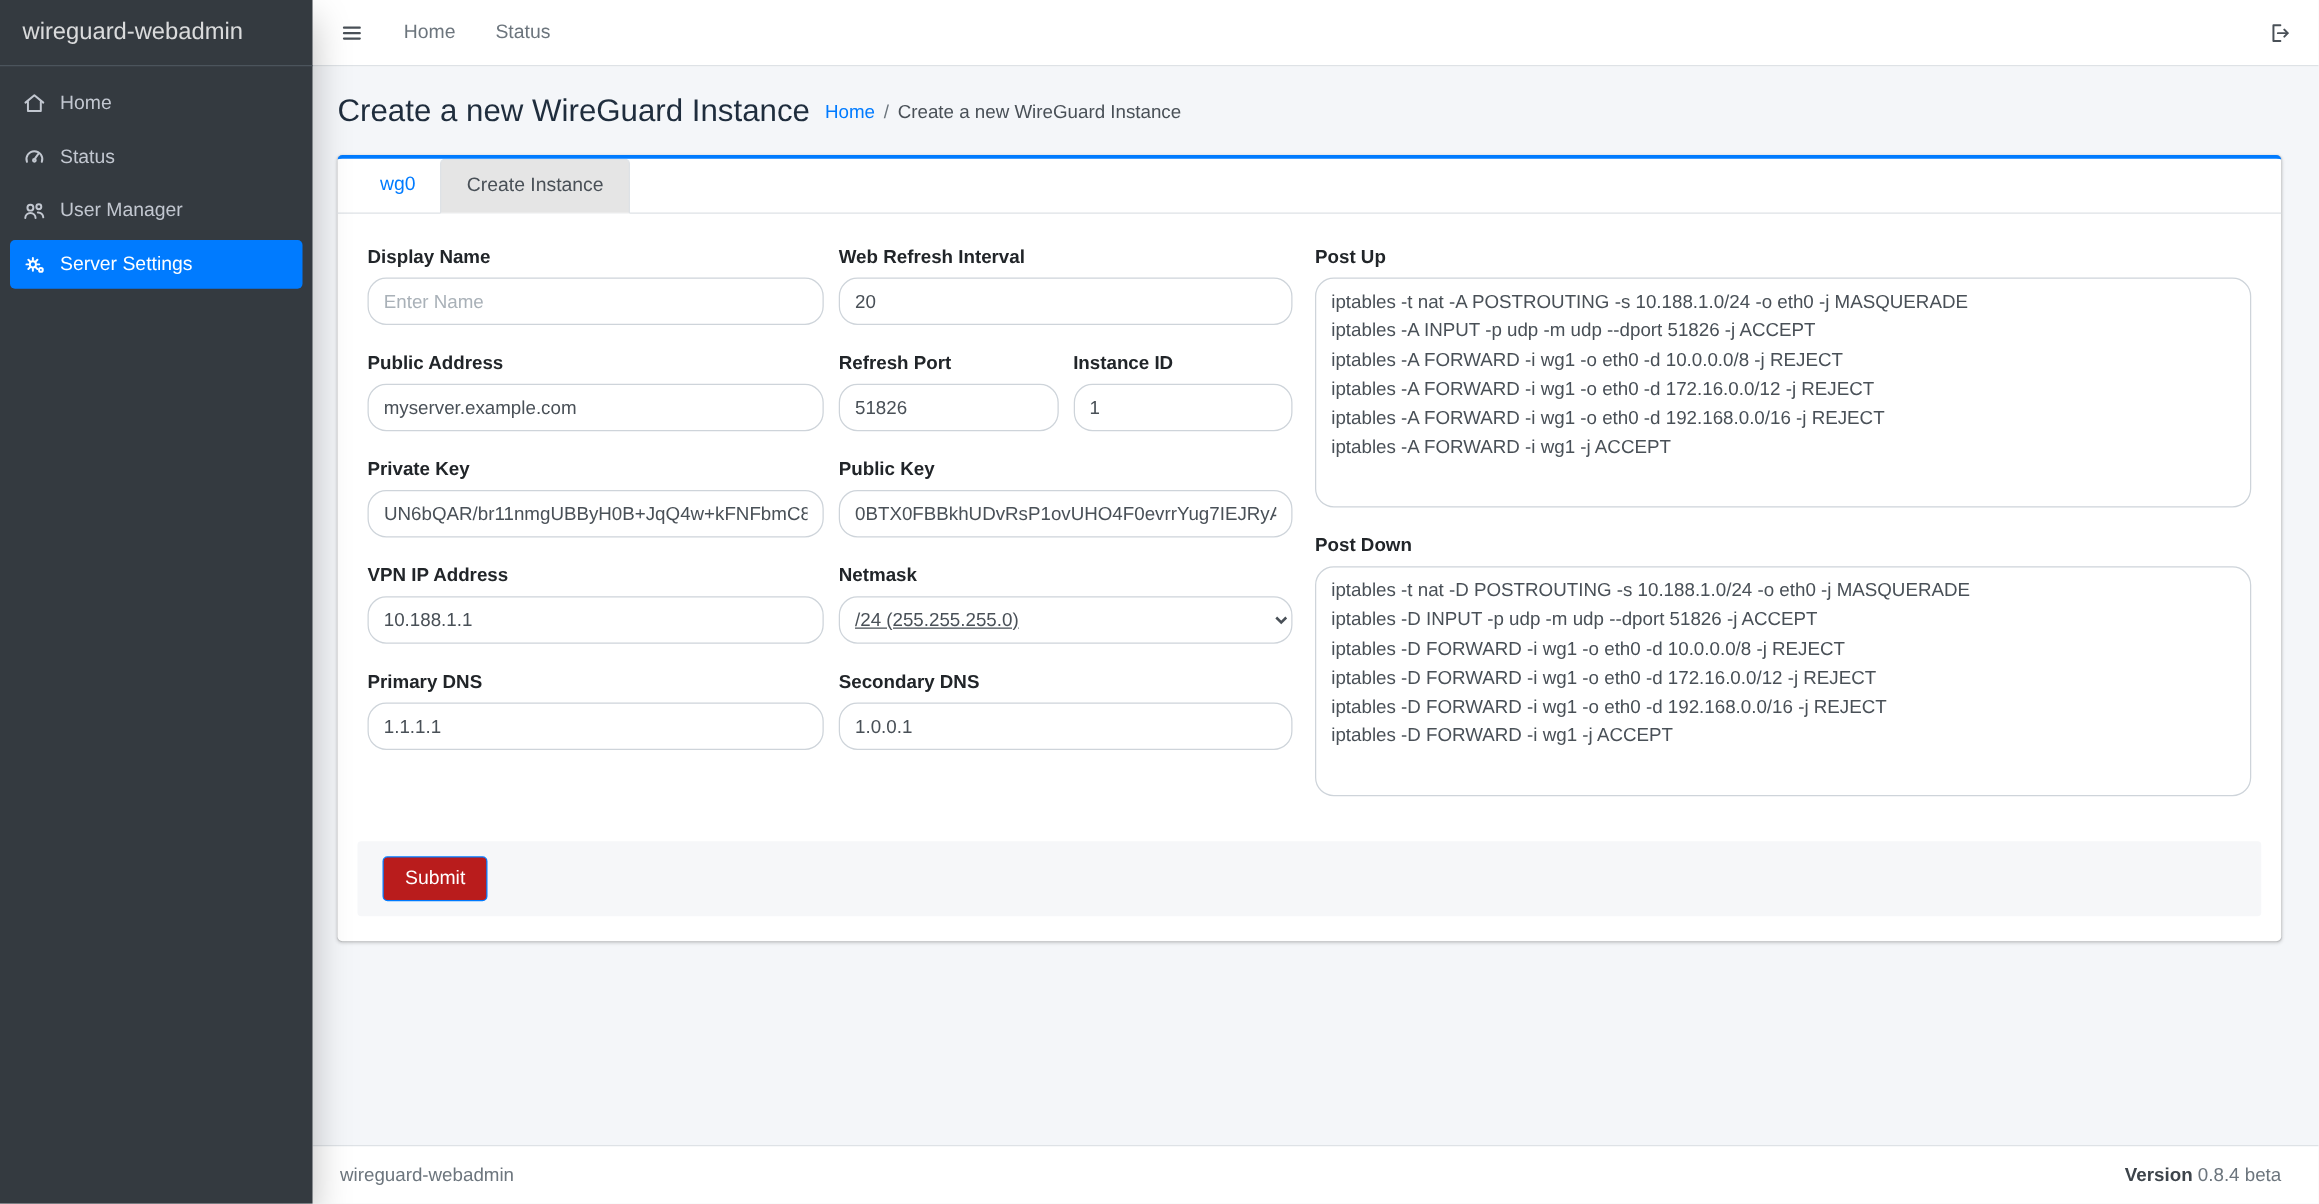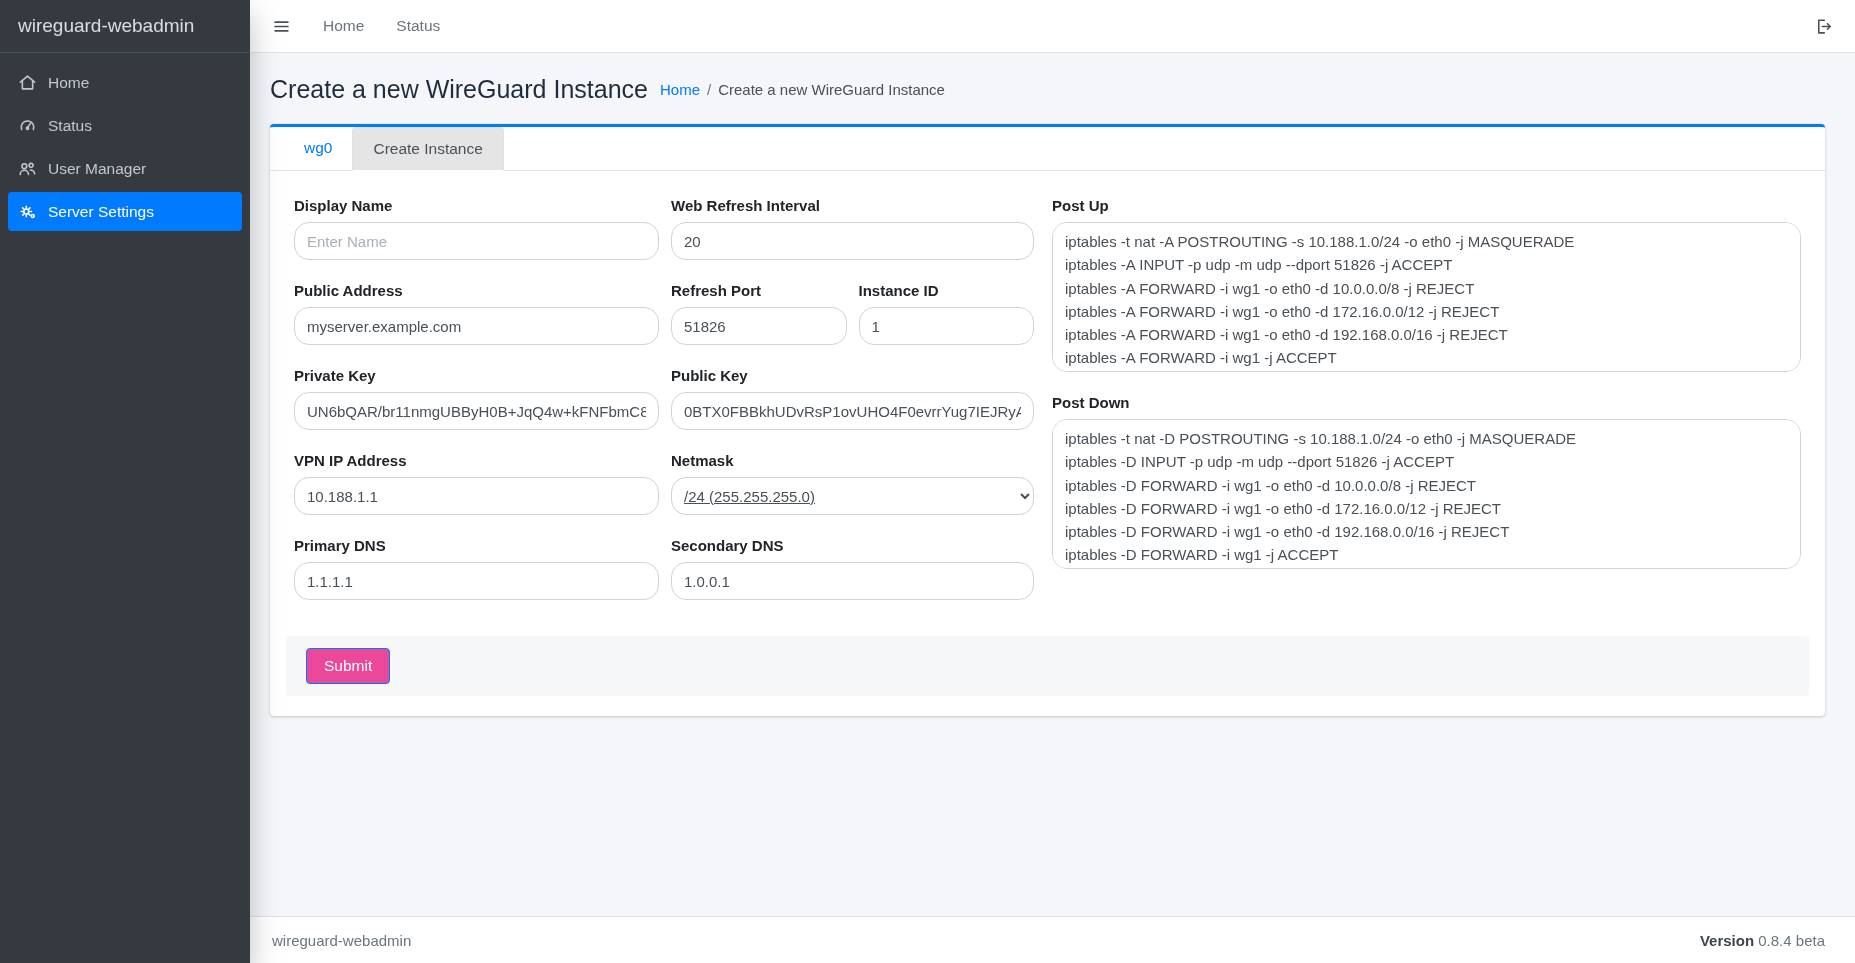--- a/index.html
+++ b/index.html
@@ -108,41 +108,41 @@
   .form-control {
     display: block; width: 100%;
     height: 38px; padding: 7px 12px;
     font-size: 15px; color: #495057;
     background: #fff;
     border: 1px solid #ced4da; border-radius: 15px;
     outline: none;
   }
   .form-control::placeholder { color: #a9b1b8; }
   textarea.form-control {
-    height: 150px; line-height: 1.55;
+    height: 184px; line-height: 1.55;
     resize: none;
     overflow-y: scroll; overflow-x: auto;
     font-family: "Liberation Sans", "DejaVu Sans", sans-serif;
   }
   textarea::-webkit-scrollbar { width: 15px; height: 15px; }
   textarea::-webkit-scrollbar-track { background: #f4f5f7; border-left: 1px solid #e9ecef; }
   textarea::-webkit-scrollbar-thumb { background: #c1c7cd; border-radius: 7px; border: 3px solid #f4f5f7; }
   select.form-control { padding: 7px 8px; text-decoration: underline; }
 
   .row-2 { display: flex; gap: 12px; }
   .row-2 .half { flex: 1; min-width: 0; }
 
   .submit-strip {
     margin: 14px -8px 0 -8px;
     background: #f6f7f9;
     padding: 12px 20px;
     border-radius: 3px;
   }
   .btn-primary {
-    background: #ec4899; border: 1px solid #007bff;
+    background: #b91c1c; border: 1px solid #007bff;
     color: #fff; font-size: 15.5px;
     padding: 8px 17px; border-radius: 4px;
     cursor: pointer;
     font-family: inherit;
   }
 
   
   .footer {
     flex-shrink: 0; height: 47px;
     background: #fff; border-top: 1px solid #dee2e6;

